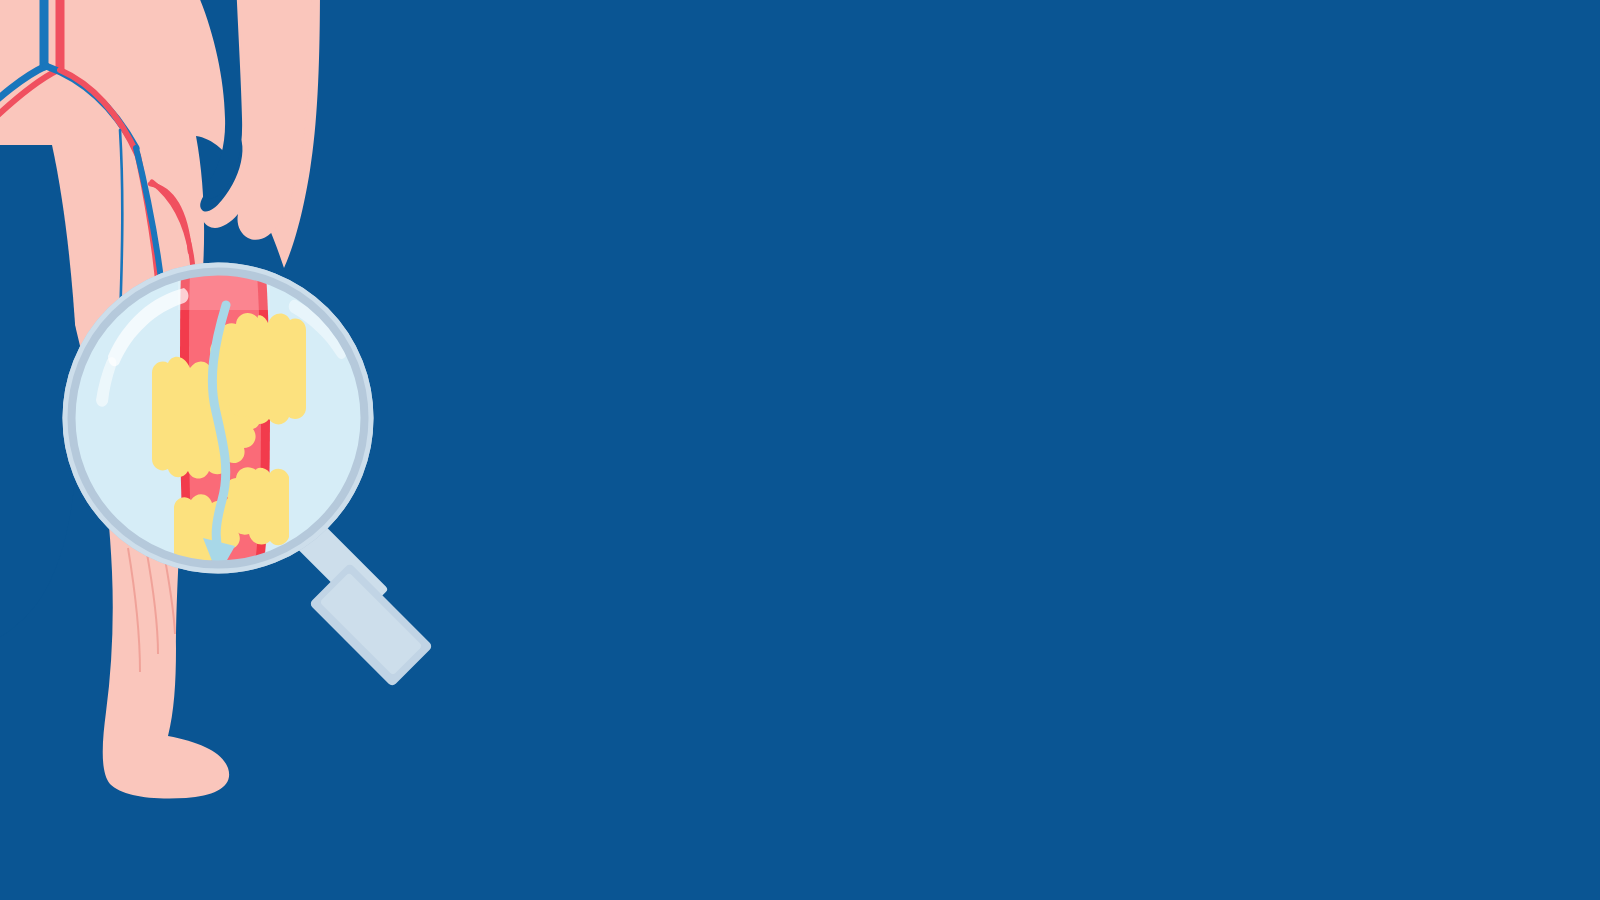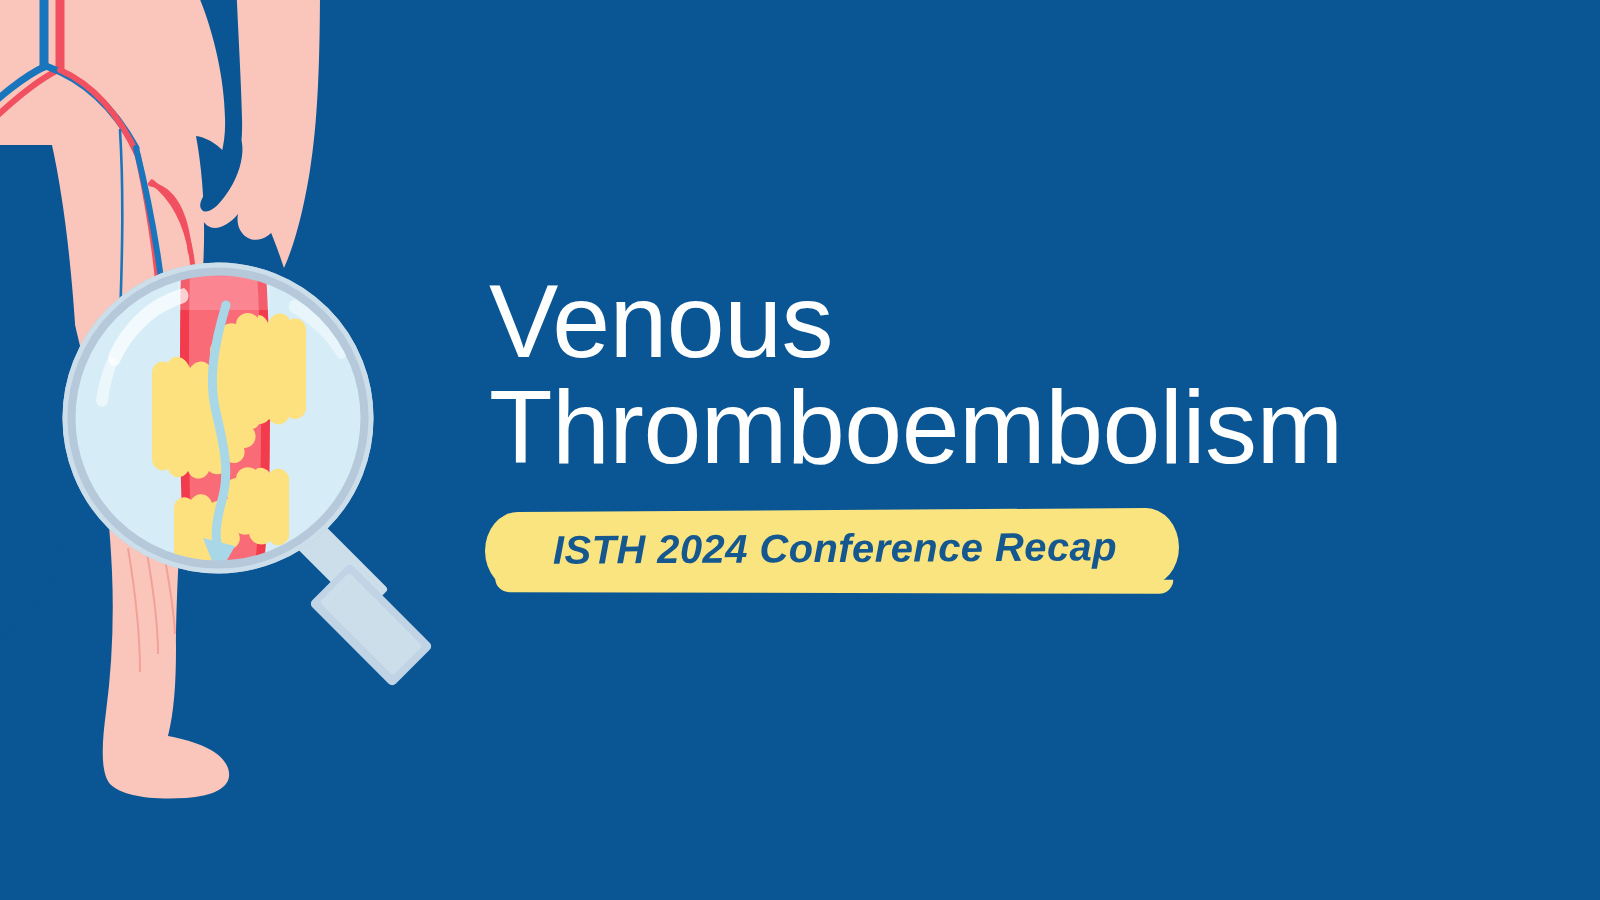--- a/index.html
+++ b/index.html
@@ -284,24 +284,14 @@
                    C 326,338 310,323 291,312
                    C 286,307 290,298 296,300 Z"></path>
         </g>
 
         <circle cx="218" cy="418" r="149" fill="none" stroke="#b5c9db" stroke-width="13"></circle>
         <circle cx="218" cy="418" r="153" fill="none" stroke="#cddeeb" stroke-width="5"></circle>
       </g>
     </svg>
   </div>
 
-  <div id="text-block">
-
-    <h1 id="page-title">Venous
-Thromboembolism</h1>
-
-    <div id="subtitle-badge">
-      <span id="subtitle-text">ISTH 2024 Conference Recap</span>
-    </div>
-
-  </div>
 
 </div>
 
 </body></html>

